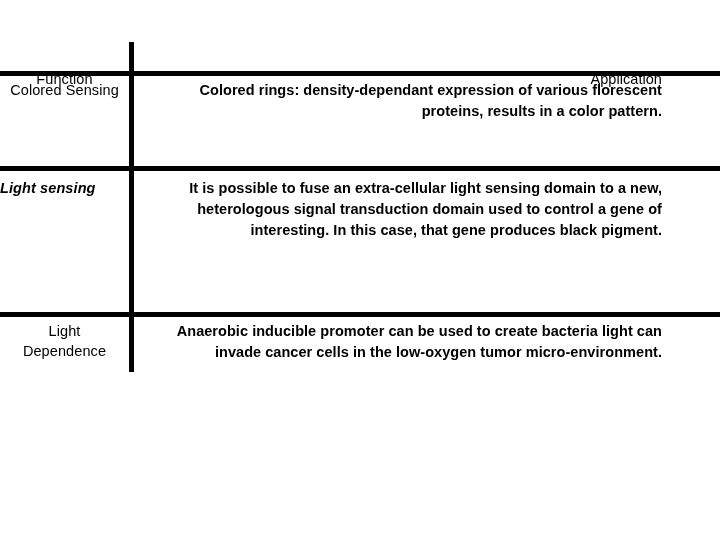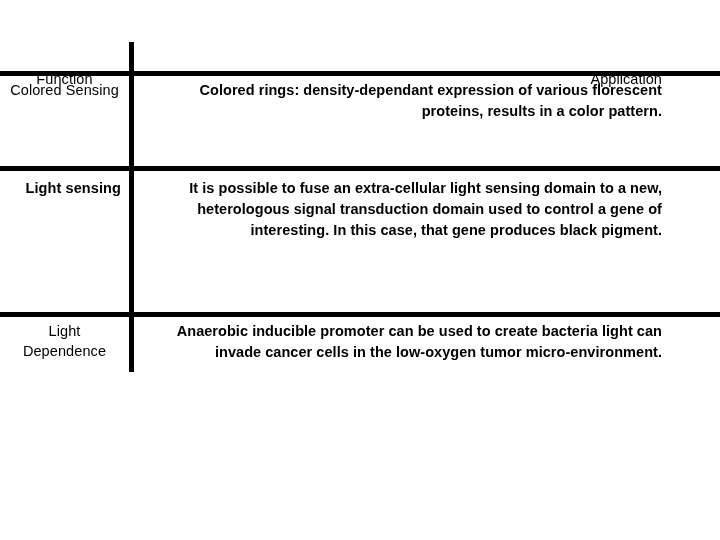--- a/index.html
+++ b/index.html
@@ -70,22 +70,23 @@
     left: 0;
     width: 129px;
     box-sizing: border-box;
     padding: 0 8px;
     text-align: center;
     font-size: 14.5px;
     line-height: 20px;
     letter-spacing: 0.1px;
   }
   .cell-function.left-align {
-    text-align: right;
-    padding-left: 8px;
+    text-align: left;
+    padding-left: 0;
+    font-style: italic;
   }
 
   .cell-application {
     position: absolute;
     left: 134px;
     width: 536px;
     box-sizing: border-box;
     padding: 0 8px;
     text-align: right;
     font-size: 14.5px;

